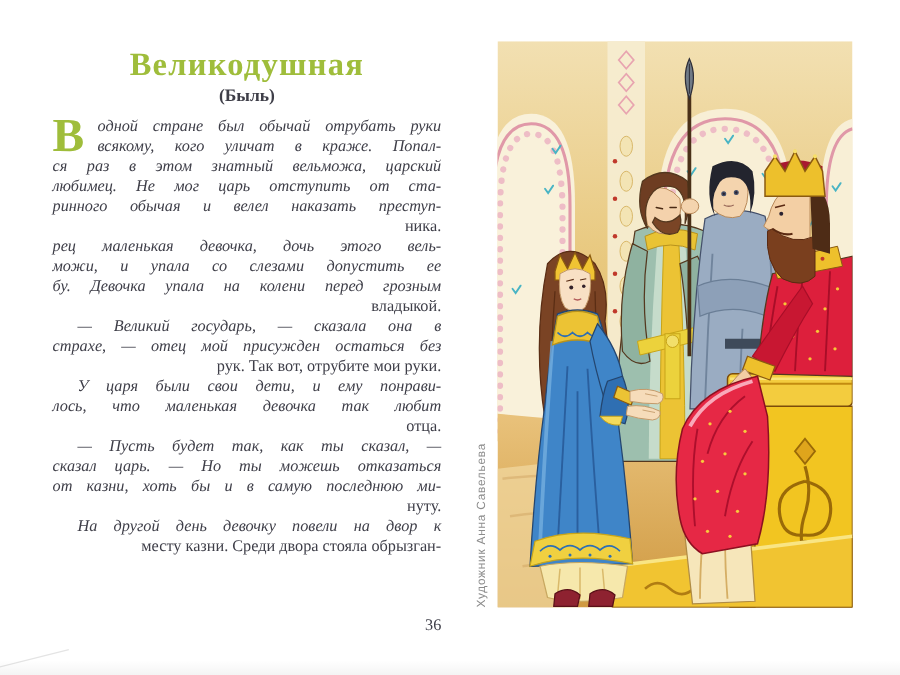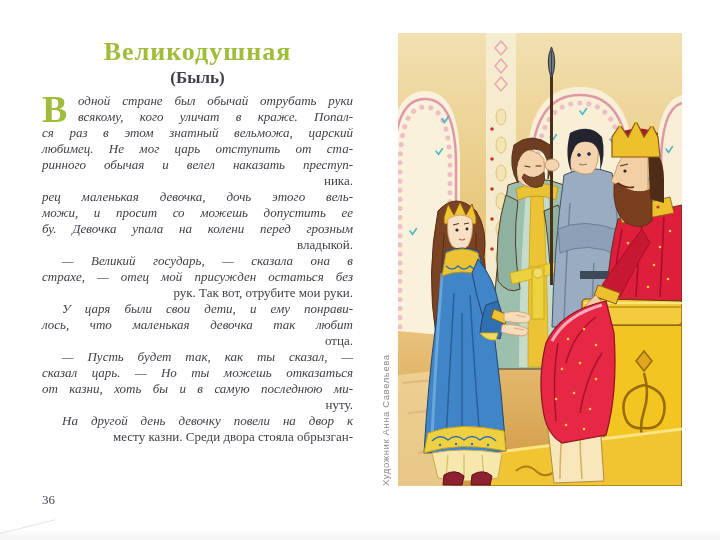--- a/index.html
+++ b/index.html
@@ -11,37 +11,37 @@
   .spread{position:absolute;inset:0;}
   
   .left-page{position:absolute;left:42px;top:38px;width:311px;}
   .story-title{
     text-align:center;color:var(--title-green,#9fbd3b);
     font-weight:bold;font-size:26px;line-height:28px;letter-spacing:1px;
     font-family:"Liberation Serif", serif;
   }
   .story-subtitle{
     text-align:center;color:var(--body-text,#3e3e48);
-    font-weight:bold;font-size:17px;line-height:19px;margin-top:2px;
+    font-weight:bold;font-size:14px;line-height:19px;margin-top:2px;
   }
   .body-text{
     position:relative;margin-top:6px;font-size:13px;line-height:16px;
     color:var(--body-text,#3e3e48);
   }
   .drop-cap{
     position:absolute;left:0;top:2px;width:34px;
     font-size:38px;line-height:29px;font-weight:bold;
     color:var(--title-green,#9fbd3b);
   }
   .line{text-align:right;}
   .line.just{text-align:justify;text-align-last:justify;font-style:italic;}
   .line.dropgap{margin-left:36px;}
   .line.ind{text-indent:20px;}
   .page-number{
-    position:absolute;left:42px;top:492px;width:311px;text-align:left;
+    position:absolute;left:42px;top:492px;width:311px;text-align:right;
     font-size:13px;color:var(--body-text,#3e3e48);font-family:Liberation Serif, serif;
   }
   
   .illustration{position:absolute;left:398px;top:33px;width:284px;height:453px;}
   .illustration svg{display:block;width:284px;height:453px;}
   .artist-credit{
     position:absolute;left:380px;top:486px;width:158px;
     transform-origin:0 0;transform:rotate(-90deg);
     font-family:"Liberation Sans", sans-serif;
     font-size:9.5px;letter-spacing:.6px;white-space:nowrap;
@@ -68,21 +68,21 @@
     <div class="body-text">
       <span class="drop-cap">В</span>
 
     <div class="line just dropgap">одной стране был обычай отрубать руки</div>
         <div class="line just dropgap">всякому, кого уличат в краже. Попал-</div>
         <div class="line just">ся раз в этом знатный вельможа, царский</div>
         <div class="line just">любимец. Не мог царь отступить от ста-</div>
         <div class="line just">ринного обычая и велел наказать преступ-</div>
         <div class="line">ника.</div>
         <div class="line just">рец маленькая девочка, дочь этого вель-</div>
-        <div class="line just">можи, и просит со можешь допустить ее</div>
+        <div class="line just">можи, и упала со слезами допустить ее</div>
         <div class="line just">бу. Девочка упала на колени перед грозным</div>
         <div class="line">владыкой.</div>
         <div class="line just ind">— Великий государь, — сказала она в</div>
         <div class="line just">страхе, — отец мой присужден остаться без</div>
         <div class="line">рук. Так вот, отрубите мои руки.</div>
         <div class="line just ind">У царя были свои дети, и ему понрави-</div>
         <div class="line just">лось, что маленькая девочка так любит</div>
         <div class="line">отца.</div>
         <div class="line just ind">— Пусть будет так, как ты сказал, —</div>
         <div class="line just">сказал царь. — Но ты можешь отказаться</div>

